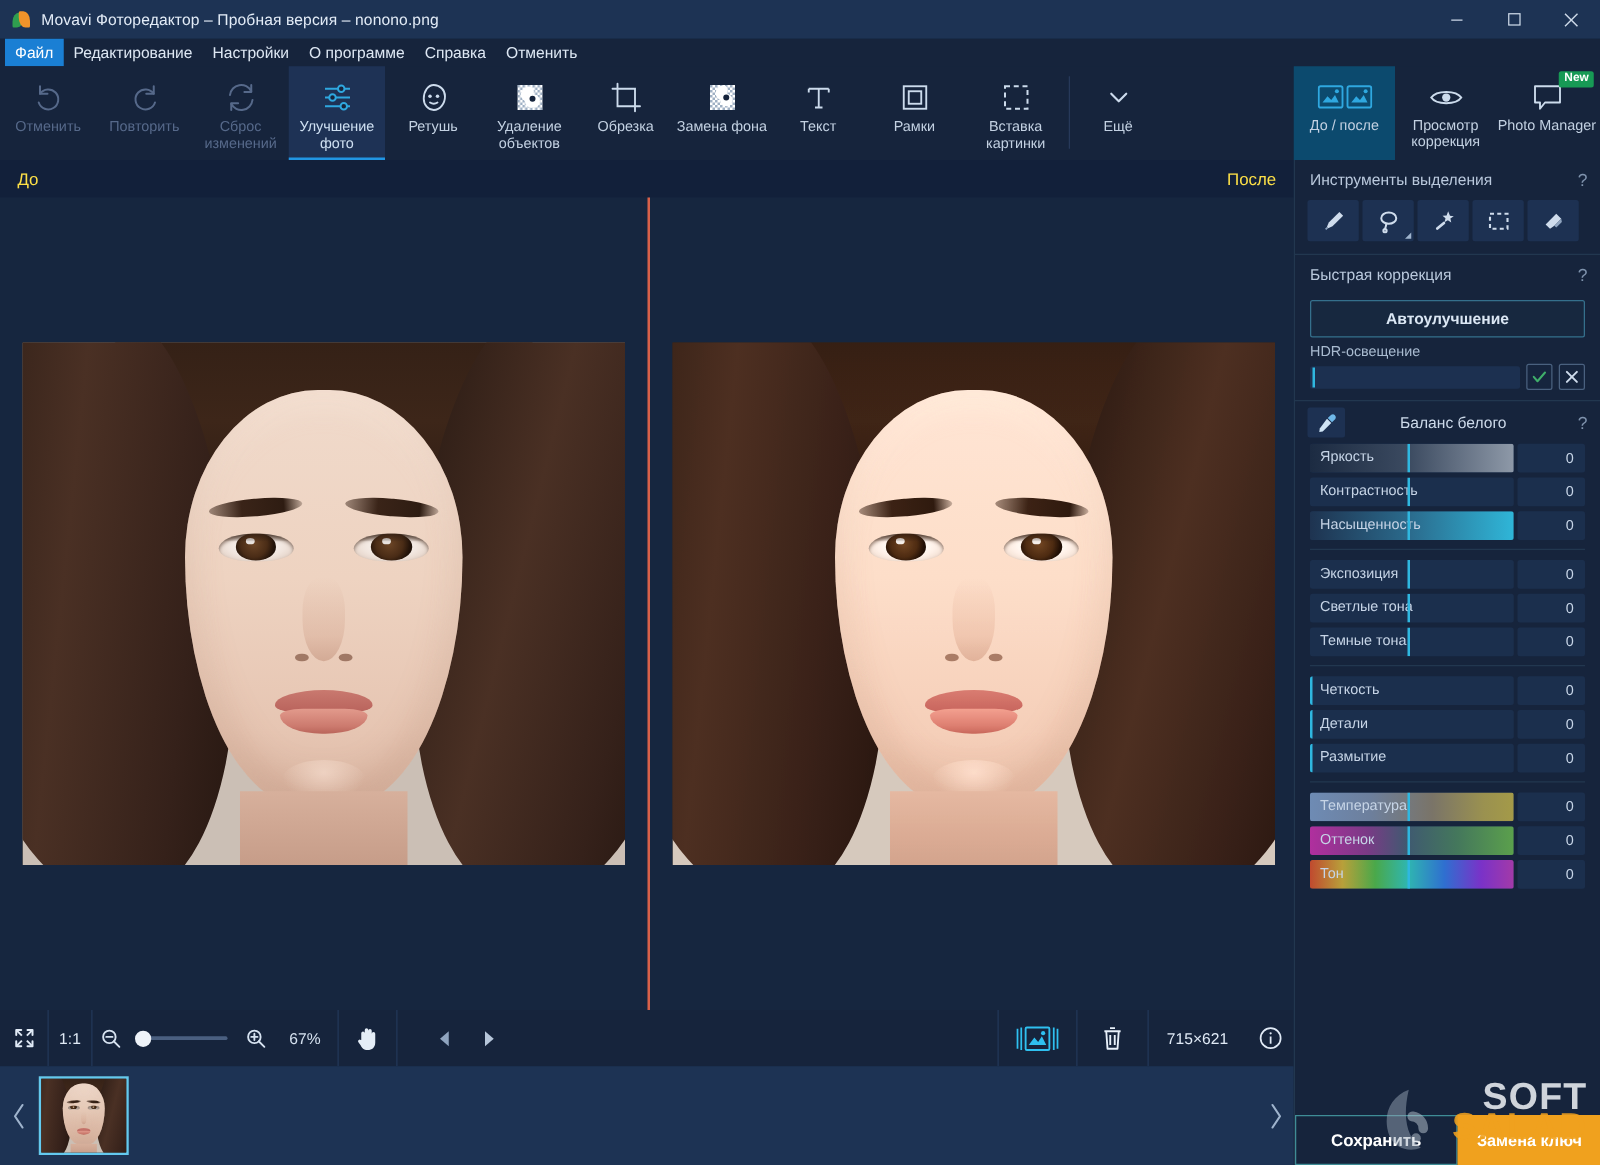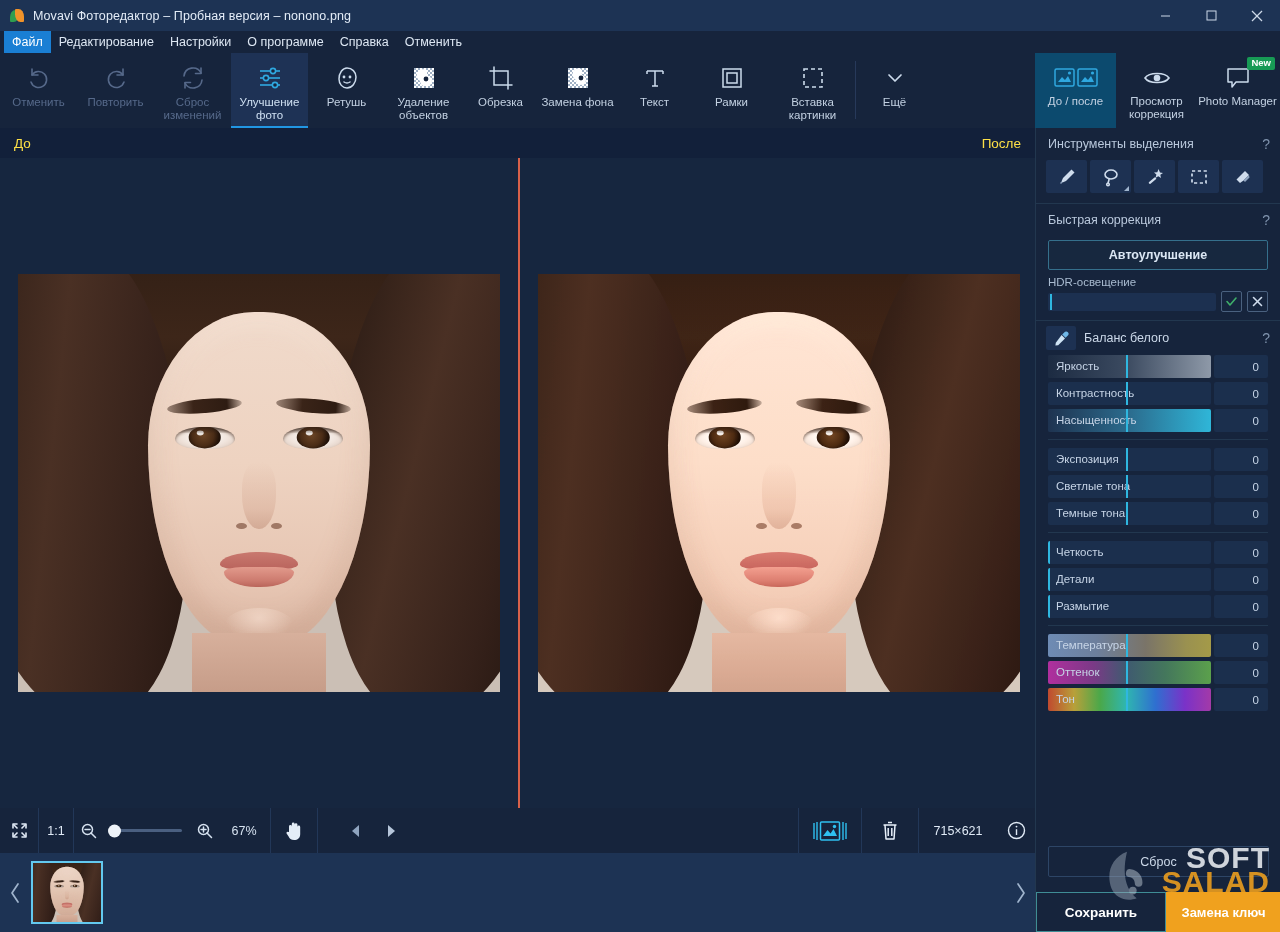--- a/index.html
+++ b/index.html
@@ -266,21 +266,21 @@
   .hdr-ctrl { display: flex; align-items: center; gap: 5px; }
   .hdr-track {
     flex: 1; height: 18px; background: #1c3050; border-radius: 2px; position: relative;
   }
   .hdr-track .mark { position: absolute; left: 2px; top: 1px; width: 2px; height: 16px; background: #2fb7e0; }
   .mini-btn {
     width: 21px; height: 21px; border: 1px solid #4a617f; border-radius: 2px;
     display: flex; align-items: center; justify-content: center; background: #16253e;
   }
 
-  .wb-hd { height: 34px; display: flex; align-items: center; padding: 0 10px 0 10px; }
+  .wb-hd { height: 34px; display: flex; align-items: center; padding: 0 10px 0 10px; gap: 36px; }
   .wb-eyedrop {
     width: 30px; height: 24px; background: #1d3152; border-radius: 2px;
     display: flex; align-items: center; justify-content: center; margin-right: 8px;
   }
   .wb-hd .t { font-size: 12.5px; color: #ccd9e9; }
   .wb-hd .q { margin-left: auto; color: #7f93ad; font-size: 14px; }
 
   .slider-row { display: flex; align-items: center; padding: 0 12px; margin-bottom: 4px; }
   .slider {
     width: 170px; height: 23px; position: relative; border-radius: 2px; overflow: hidden;
@@ -314,21 +314,21 @@
     font-size: 13.5px; font-weight: bold; color: #ffffff;
   }
   .buy-btn {
     flex: 1; height: 40px; background: #f0a11e;
     display: flex; align-items: center; justify-content: center;
     font-size: 13px; font-weight: bold; color: #ffffff;
   }
 
   
   .watermark {
-    position: absolute; right: 6px; bottom: 24px; width: 190px; height: 72px;
+    position: absolute; right: 6px; bottom: 4px; width: 190px; height: 72px;
     pointer-events: none; opacity: .88;
   }
   .wm-text {
     position: absolute; right: 4px; top: 8px;
     font-size: 30px; font-weight: bold; letter-spacing: 1px; line-height: 28px;
     text-align: right;
   }
   .wm-soft { color: #e9edf2; display: block; }
   .wm-salad { color: #f0a11e; display: block; margin-top: -4px; }
   .wm-leaf {
@@ -905,21 +905,20 @@
     </div>
     <div class="slider-row">
       <div class="slider">
         <div class="fill" style="background:linear-gradient(90deg,#c04a2f 0%,#b8a03a 16%,#4aa84a 32%,#2fb6b0 48%,#2f6fd0 66%,#7a32c8 84%,#a33aa8 100%)"></div>
         <div class="name">Тон</div>
         <div class="knob" style="left:48%"></div>
       </div>
       <div class="slider-val">0</div>
     </div>
 
-    <div class="reset-btn">Сброс</div>
 
     <div class="bottom-actions">
       <div class="save-btn">Сохранить</div>
       <div class="buy-btn">Замена ключ</div>
     </div>
   </div>
 
   <div class="watermark">
     <svg class="wm-leaf" viewBox="0 0 60 60">
       <path d="M30 4 C14 10 8 26 14 42 C18 52 30 56 40 52 C30 44 24 30 30 4 Z" fill="#9aa8b8"></path>

